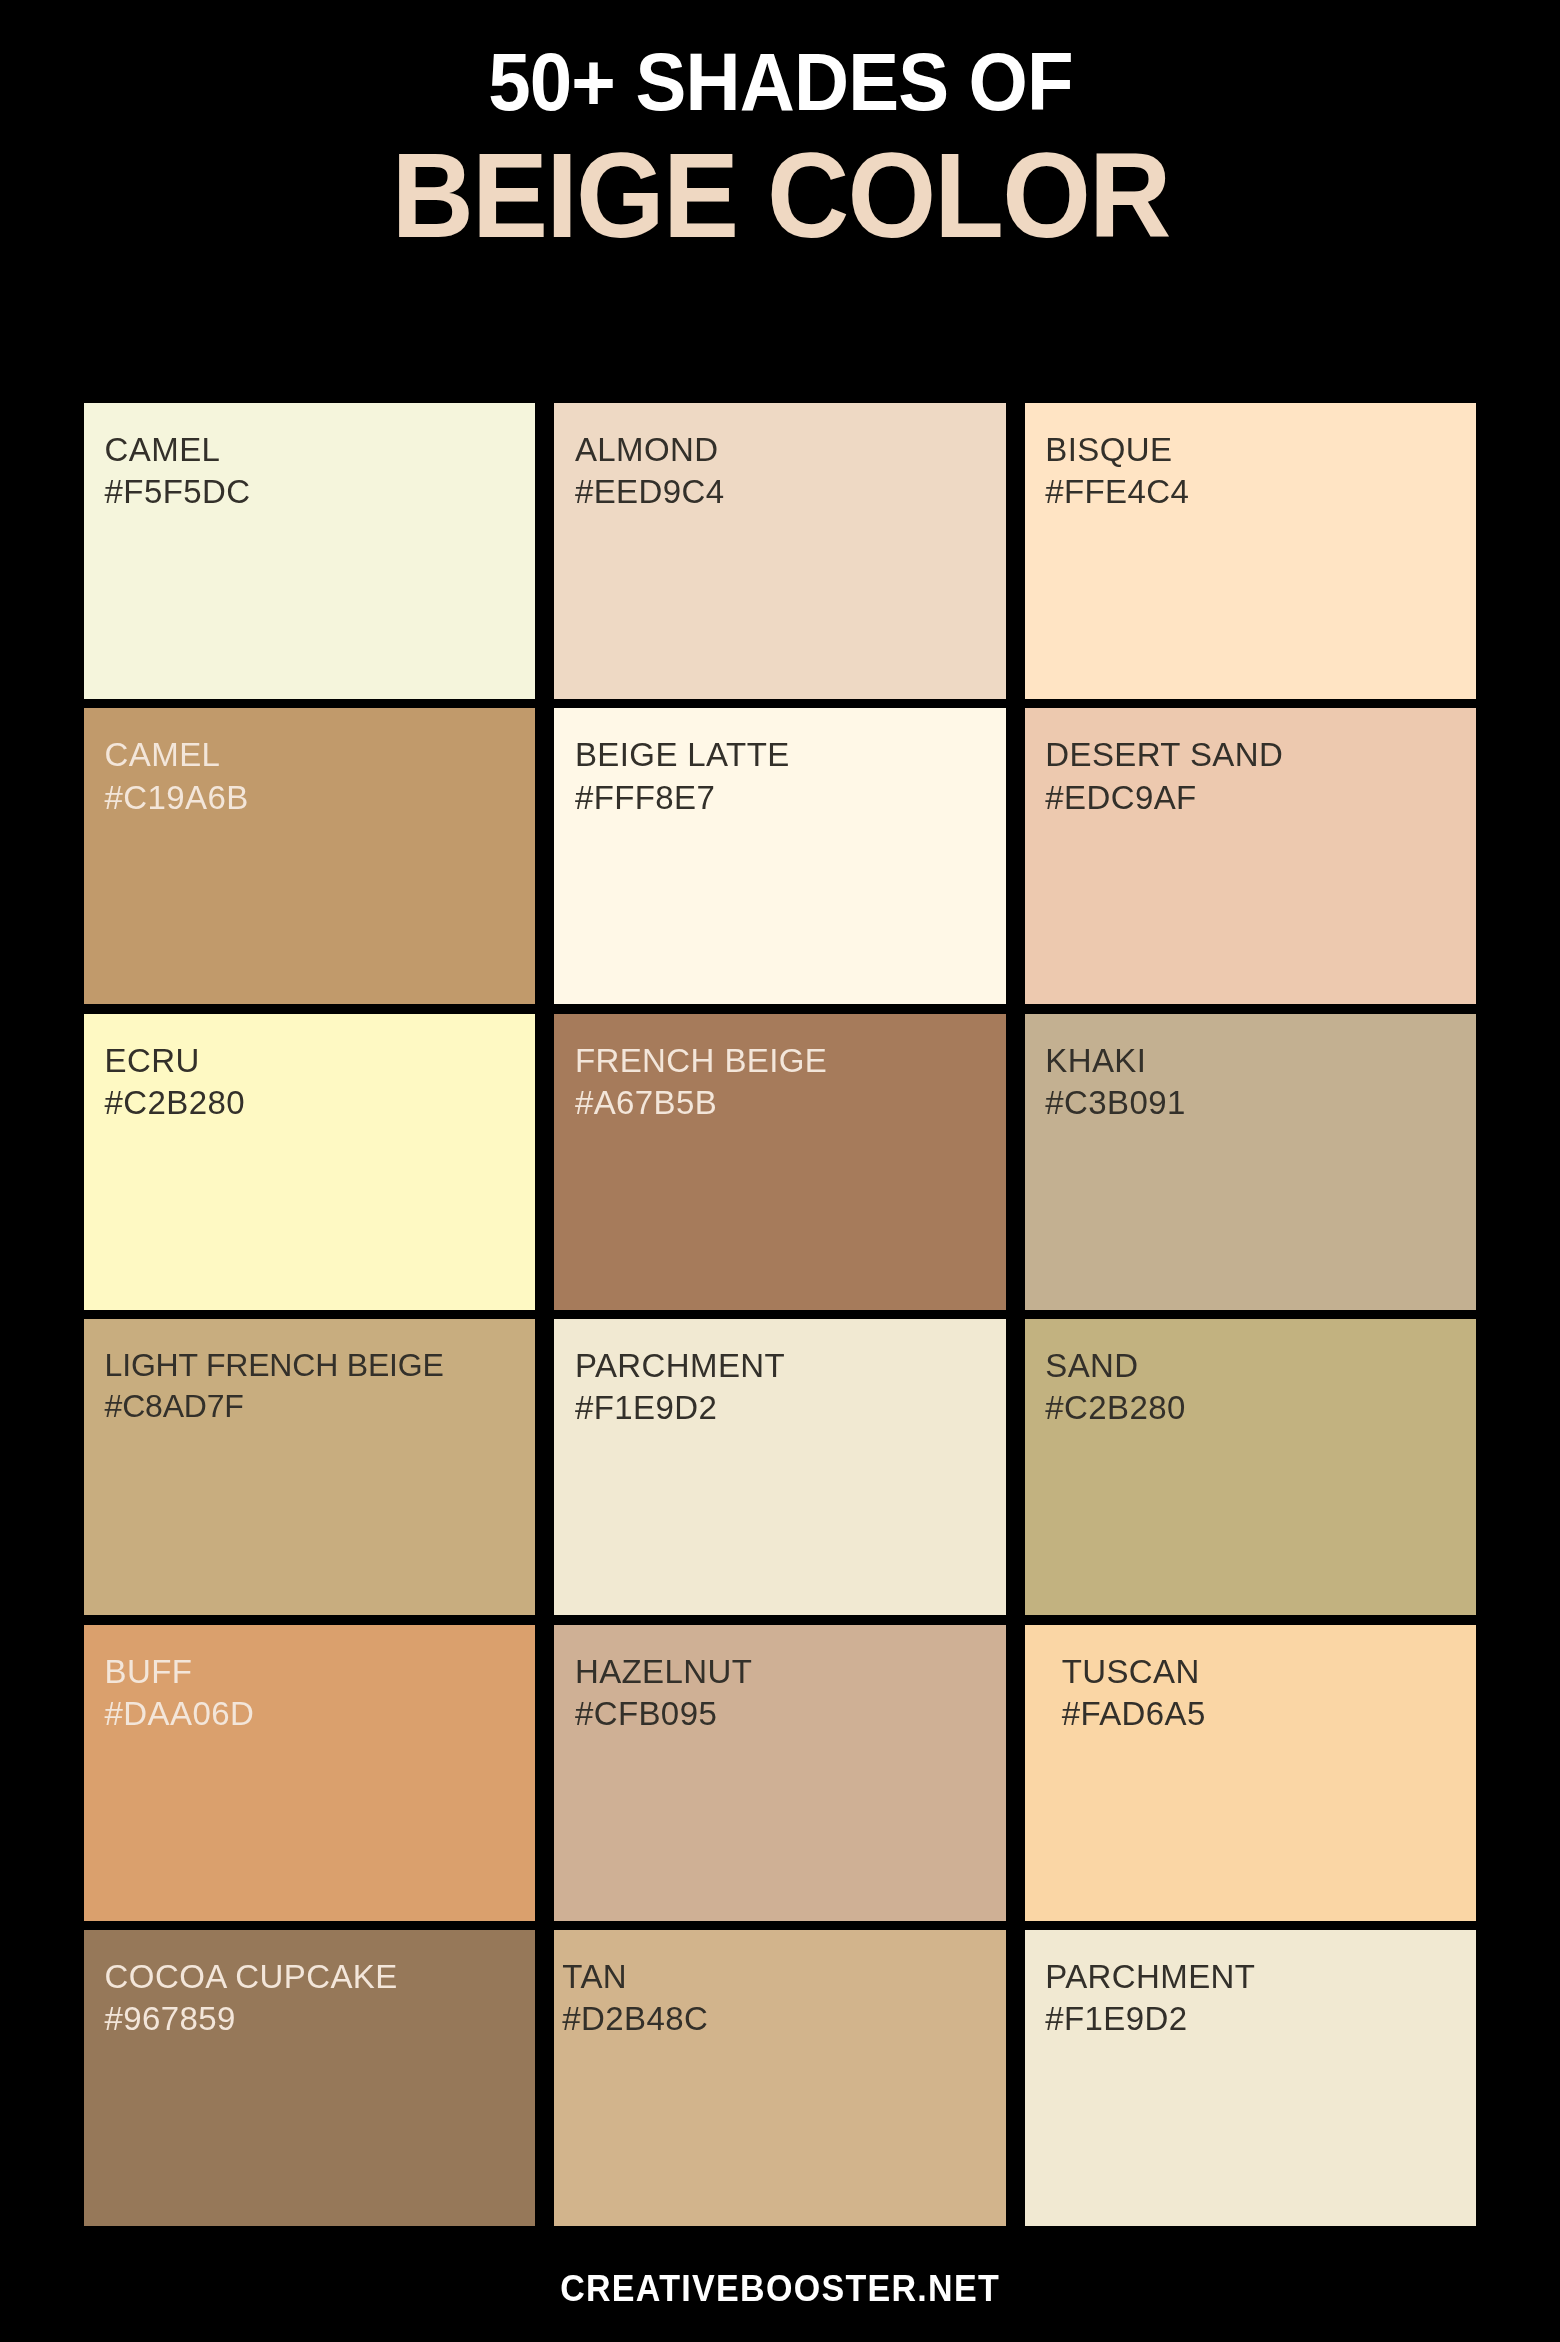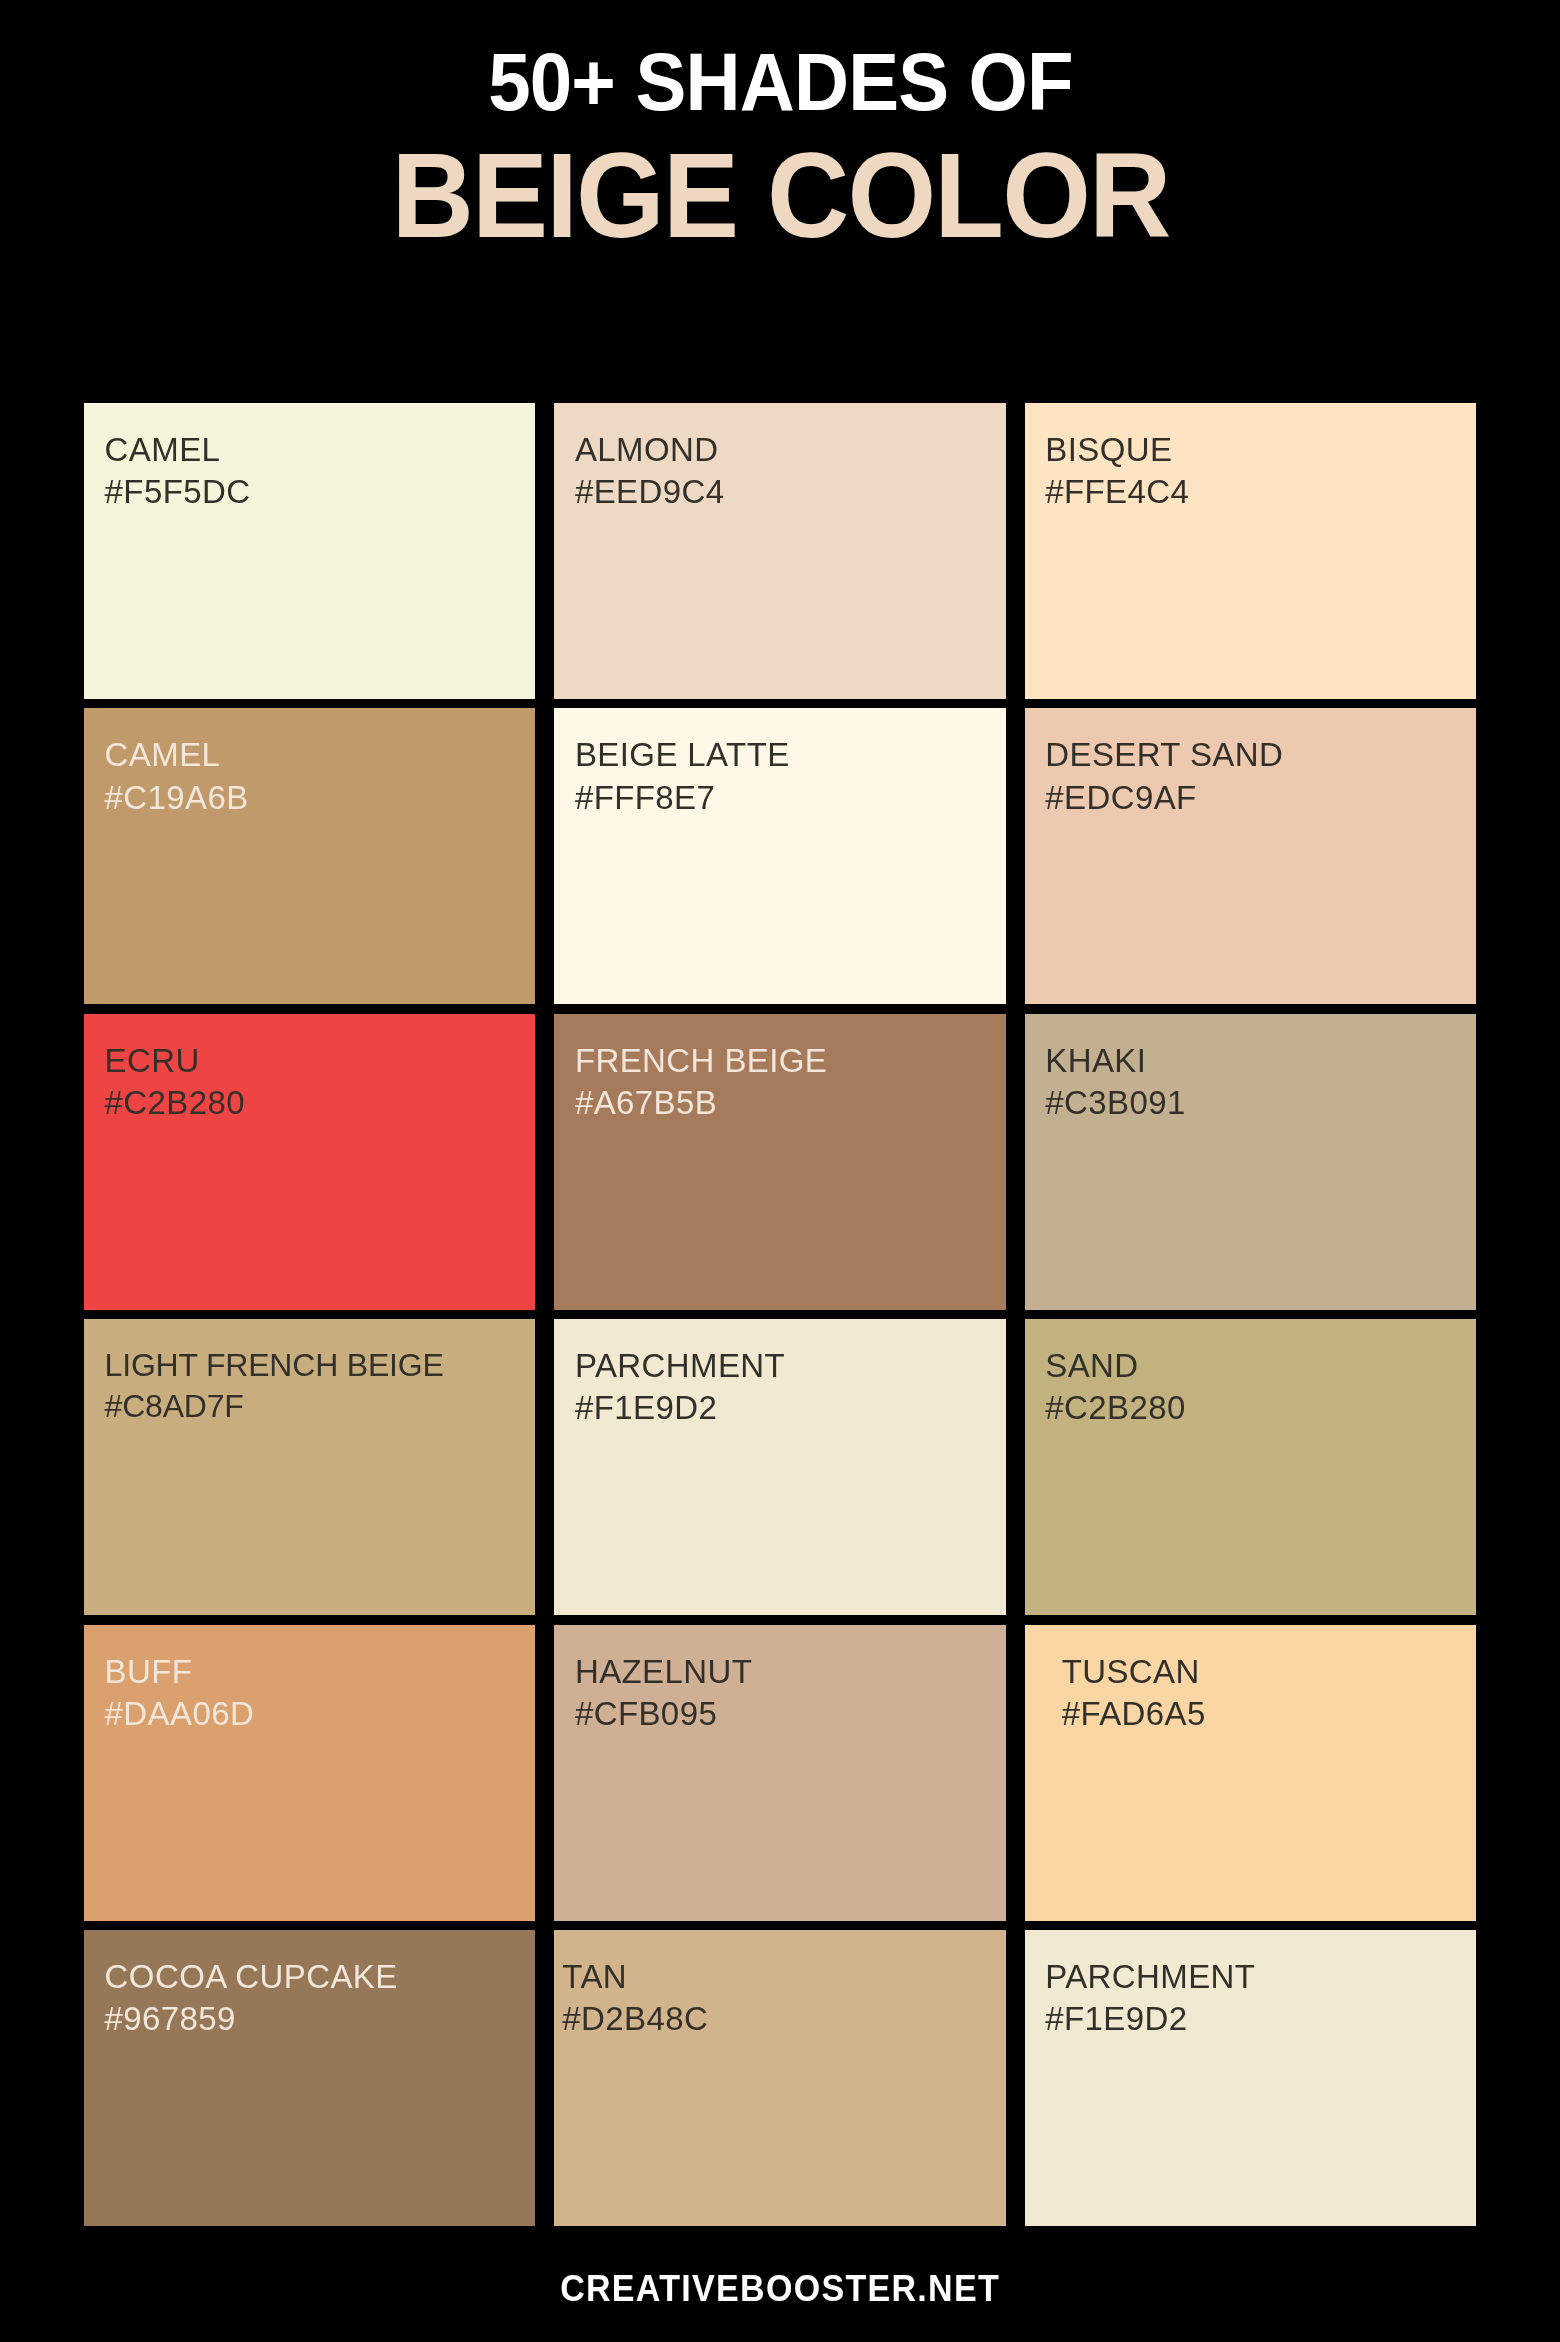--- a/index.html
+++ b/index.html
@@ -130,21 +130,21 @@
       <span class="swatch-hex">#C19A6B</span>
     </div>
     <div class="swatch" style="background: rgb(255, 248, 231); color: rgb(51, 48, 42);">
       <span class="swatch-name">BEIGE LATTE</span>
       <span class="swatch-hex">#FFF8E7</span>
     </div>
     <div class="swatch" style="background: rgb(237, 201, 175); color: rgb(51, 48, 42);">
       <span class="swatch-name">DESERT SAND</span>
       <span class="swatch-hex">#EDC9AF</span>
     </div>
-    <div class="swatch" style="background: #ef4444; color: rgb(51, 48, 42);">
+    <div class="swatch" style="background: #fef9c3; color: rgb(51, 48, 42);">
       <span class="swatch-name">ECRU</span>
       <span class="swatch-hex">#C2B280</span>
     </div>
     <div class="swatch" style="background: rgb(166, 123, 91); color: rgb(243, 230, 218);">
       <span class="swatch-name">FRENCH BEIGE</span>
       <span class="swatch-hex">#A67B5B</span>
     </div>
     <div class="swatch" style="background: rgb(195, 176, 145); color: rgb(51, 48, 42);">
       <span class="swatch-name">KHAKI</span>
       <span class="swatch-hex">#C3B091</span>

